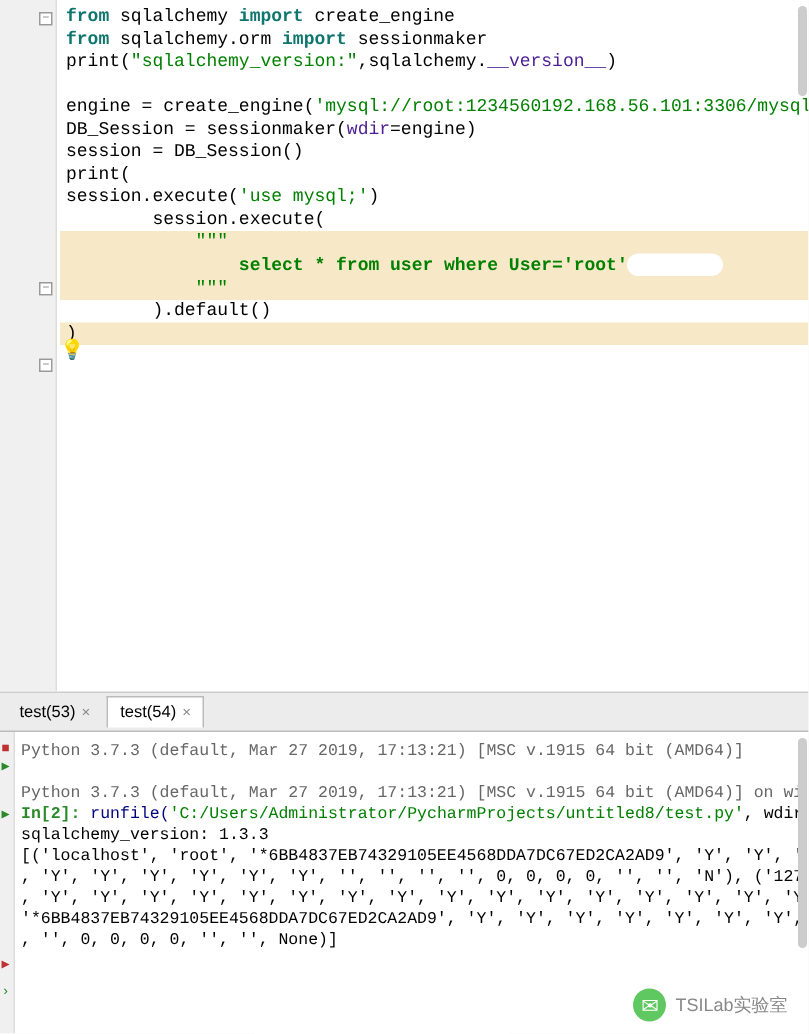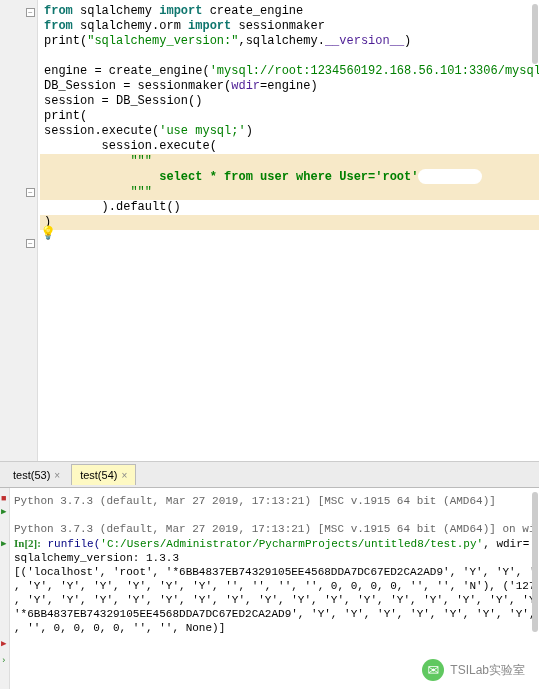--- a/index.html
+++ b/index.html
@@ -92,21 +92,21 @@
   background: #ececec;
   border: 1px solid transparent;
   border-bottom: none;
   margin-right: 2px;
   display: flex;
   align-items: center;
   gap: 4px;
   cursor: pointer;
 }
 .tab.active {
-  background: #fef9c3;
+  background: #ffffff;
   border-color: #bbb;
 }
 .tab-close { color: #888; font-size: 10px; cursor: pointer; }
 .console-pane {
   background: #fff;
   height: calc(689px - 462px - 26px);
   position: relative;
   overflow: hidden;
 }
 .console-gutter {
@@ -127,21 +127,21 @@
 .cm-red { color: #c03030; }
 .console-body {
   margin-left: 12px;
   padding: 6px 2px;
   line-height: 14px;
   font-size: 11px;
 }
 .cline { white-space: pre; overflow: hidden; min-height: 14px; }
 .c-gray { color: #666; }
 .c-green { color: #008000; }
-.c-prompt { color: #2a8a2a; font-weight: bold; font-family: Liberation Serif, serif; }
+.c-prompt { color: #2a8a2a; font-weight: bold; }
 .c-run { color: #000080; }
 .watermark {
   position: absolute;
   right: 8px;
   bottom: 6px;
   display: flex;
   align-items: center;
   gap: 6px;
   font-family: sans-serif;
   font-size: 12px;

